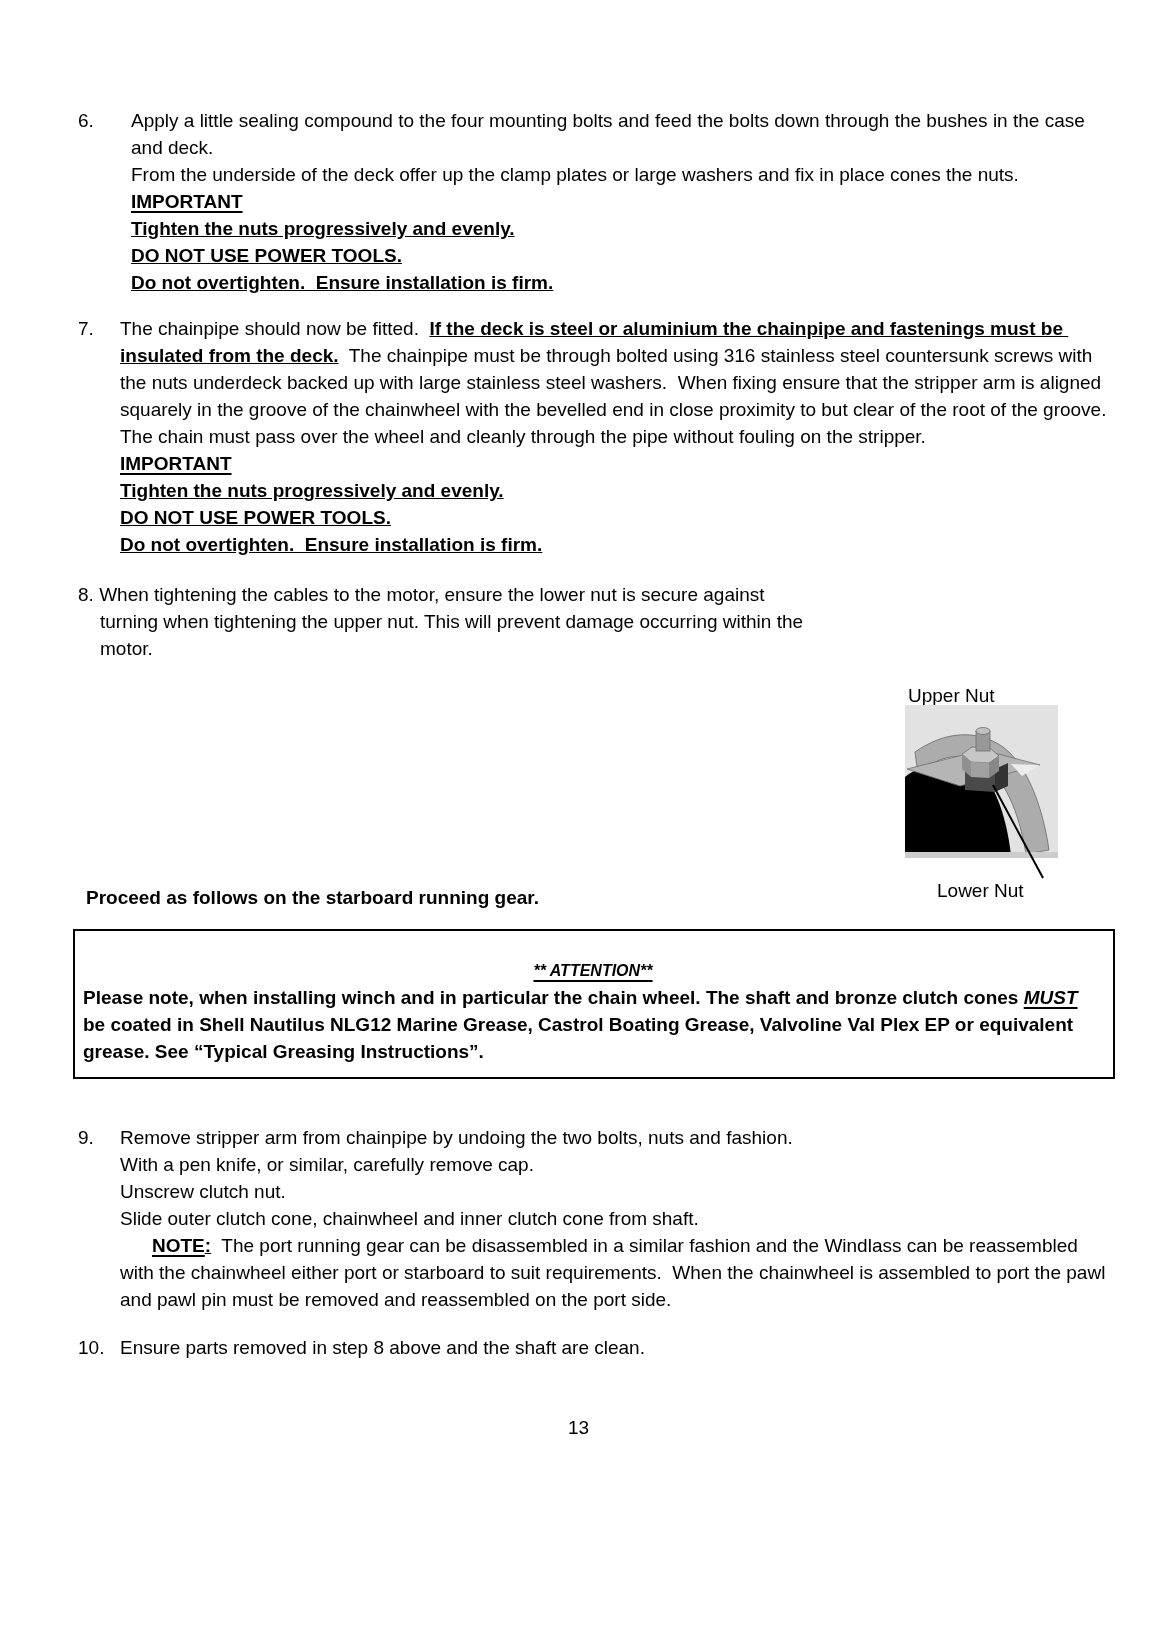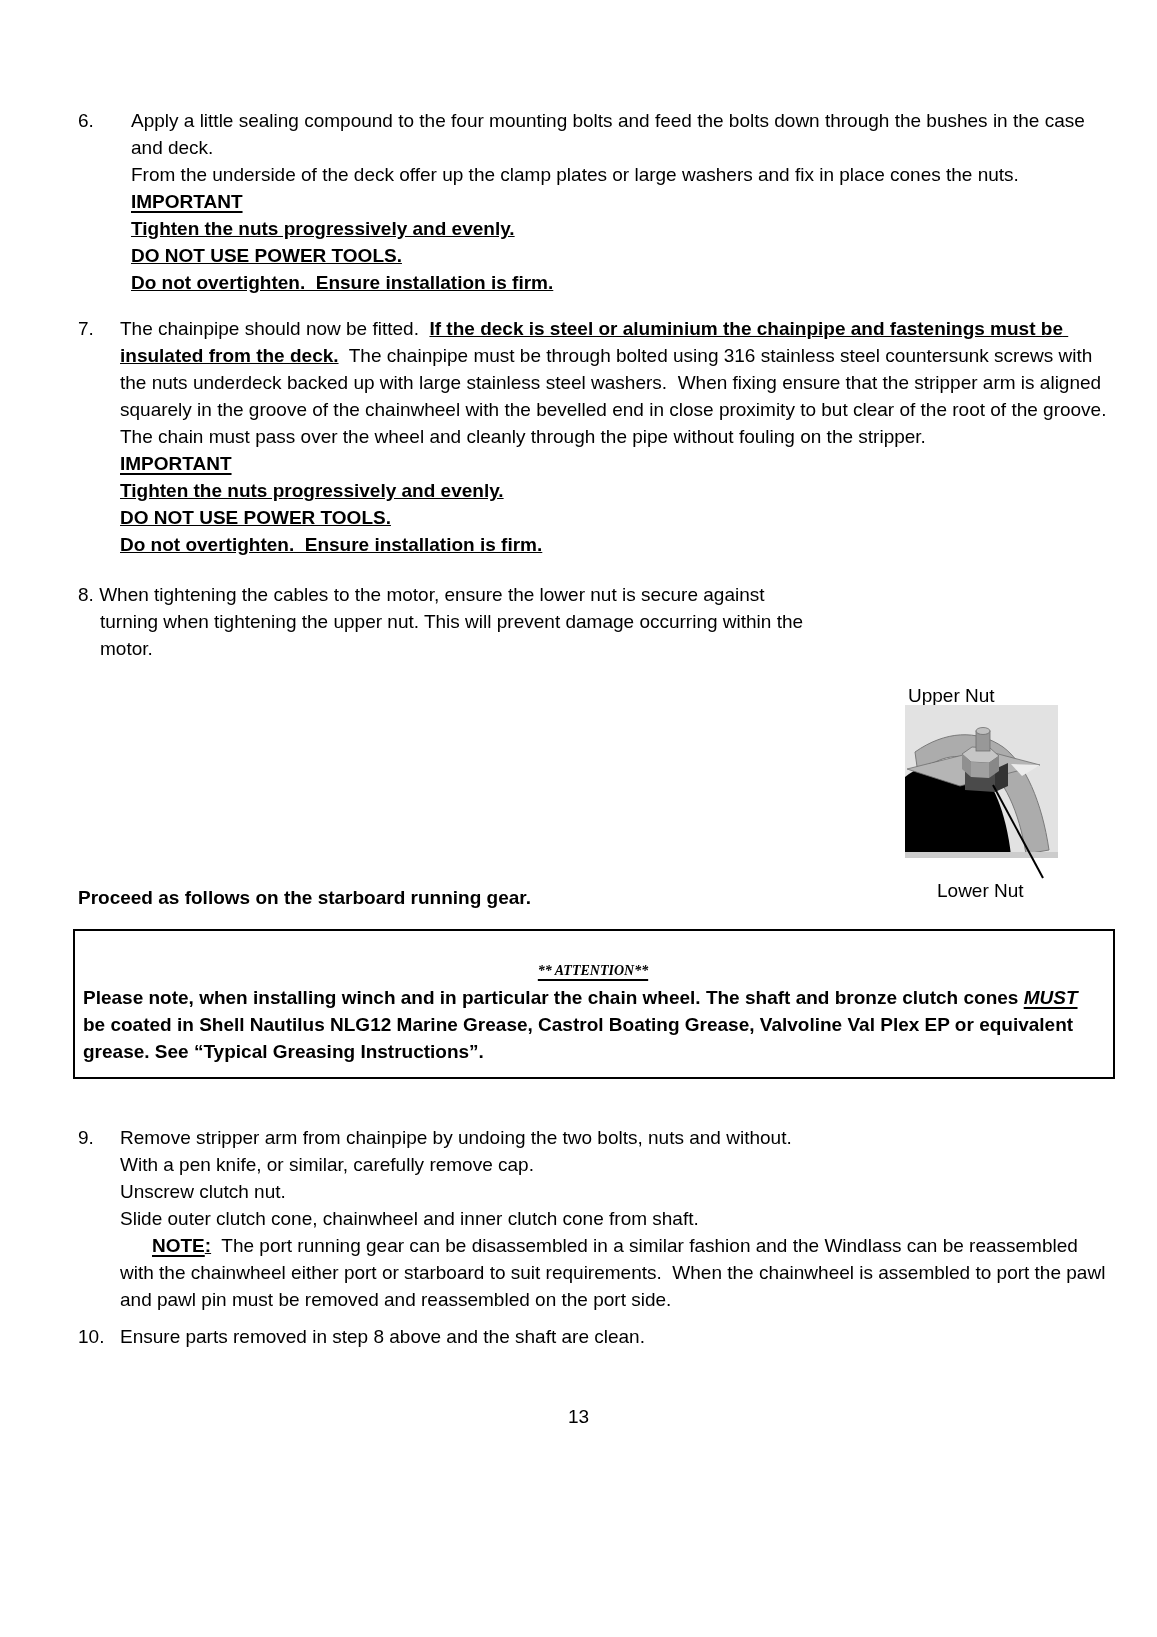--- a/index.html
+++ b/index.html
@@ -17,31 +17,31 @@
   .num{flex:0 0 53px;}
   .num.w42{flex:0 0 42px;}
   .content{flex:1 1 auto;min-width:0;}
   .pre{white-space:pre-wrap;}
   p{margin:0;}
   .b{font-weight:bold;text-decoration:underline;}
   .u{text-decoration:underline;text-decoration-thickness:2px;text-underline-offset:3px;margin-left:32px;}
   .imp{font-weight:bold;text-decoration:underline;text-decoration-thickness:2px;text-underline-offset:3px;}
   .item7{margin-top:19px;}
   .item8{margin-top:23px;width:720px;padding-left:22px;text-indent:-22px;}
-  .proceed{margin-top:222px;font-weight:bold;}
+  .proceed{margin-top:222px;font-weight:bold;margin-left:8px;}
   .attention-box{
     margin-top:18px;margin-left:-5px;width:1042px;box-sizing:border-box;
     border:2px solid #000;padding:26px 10px 12px 8px;
   }
-  .attention-title{text-align:center;font-size:14px;line-height:27px;font-family:Liberation Serif, serif;}
+  .attention-title{text-align:center;font-size:16px;line-height:27px;}
   .attention-title .t{font-weight:bold;font-style:italic;text-decoration:underline;text-decoration-thickness:2px;text-underline-offset:4px;}
   .attention-body{font-weight:bold;}
   .must{font-style:italic;text-decoration:underline;text-decoration-thickness:2px;text-underline-offset:3px;text-align:right;}
   .item9{margin-top:45px;}
-  .item10{margin-top:10px;}
+  .item10{margin-top:21px;}
   .pageno{margin-top:53px;width:1037px;margin-left:-18px;text-align:center;}
   .figure{position:absolute;left:815px;top:645px;width:342px;height:260px;text-align:right;}
   .figure svg{display:block;}
   .fig-label{font-family:"Liberation Sans",sans-serif;font-size:19px;fill:#000;}
 </style>
 </head>
 <body>
 
 <div class="page">
 
@@ -107,21 +107,21 @@
   <p class="proceed">Proceed as follows on the starboard running gear.</p>
 
   <div class="attention-box">
     <p class="attention-title"><span class="t">** ATTENTION**</span></p>
     <p class="attention-body pre"><span>Please note, when installing winch and in particular the chain wheel. The shaft and bronze clutch cones </span><span class="must">MUST</span><span> be coated in Shell Nautilus NLG12 Marine Grease, Castrol Boating Grease, Valvoline Val Plex EP or equivalent grease. See “Typical Greasing Instructions”.</span></p>
   </div>
 
   <div class="item item9">
     <div class="num w42">9.</div>
     <div class="content">
-      <p class="pre">Remove stripper arm from chainpipe by undoing the two bolts, nuts and without.</p>
+      <p class="pre">Remove stripper arm from chainpipe by undoing the two bolts, nuts and fashion.</p>
       <p class="pre">With a pen knife, or similar, carefully remove cap.</p>
       <p class="pre">Unscrew clutch nut.</p>
       <p class="pre">Slide outer clutch cone, chainwheel and inner clutch cone from shaft.</p>
       <p class="pre"><span class="b u">NOTE</span><span class="b">:</span><span>  The port running gear can be disassembled in a similar fashion and the Windlass can be reassembled with the chainwheel either port or starboard to suit requirements.  When the chainwheel is assembled to port the pawl and pawl pin must be removed and reassembled on the port side.</span></p>
     </div>
   </div>
 
   <div class="item item10">
     <div class="num w42">10.</div>
     <div class="content">

